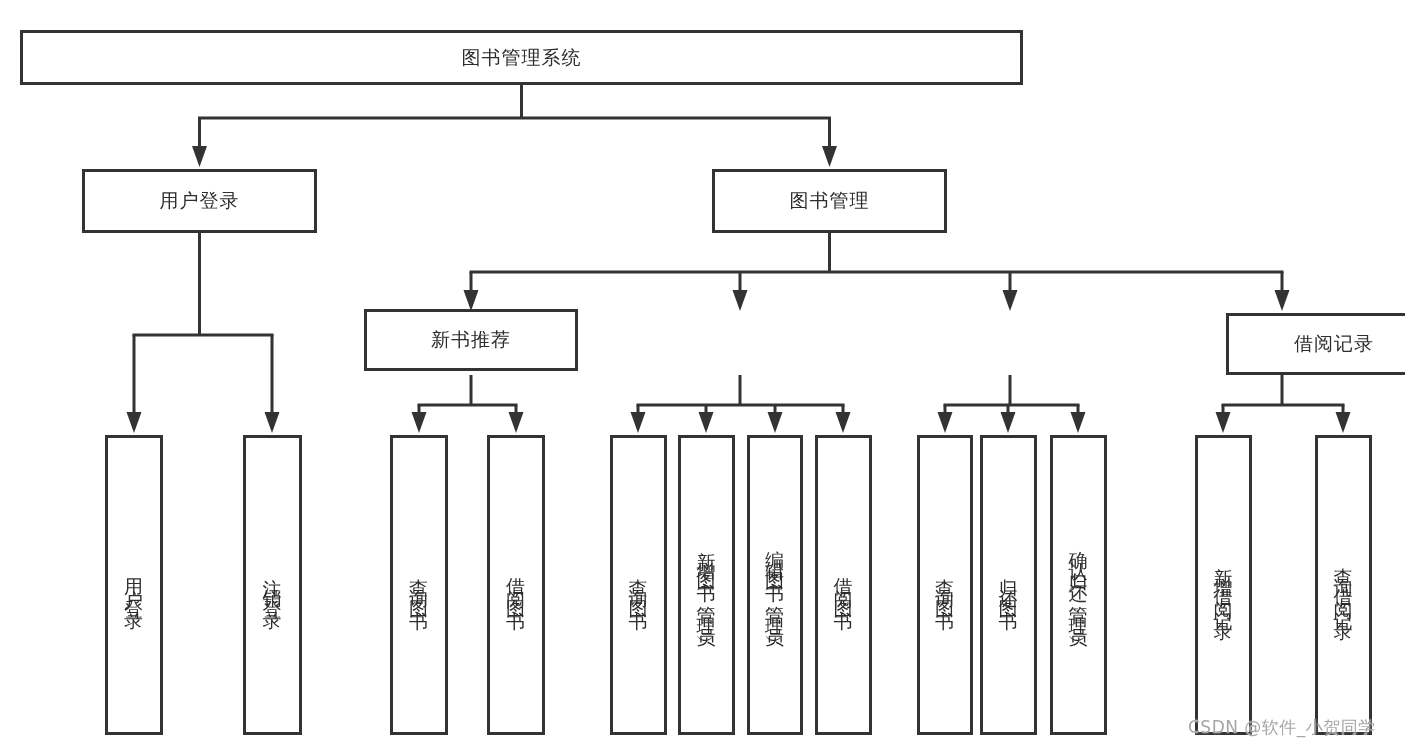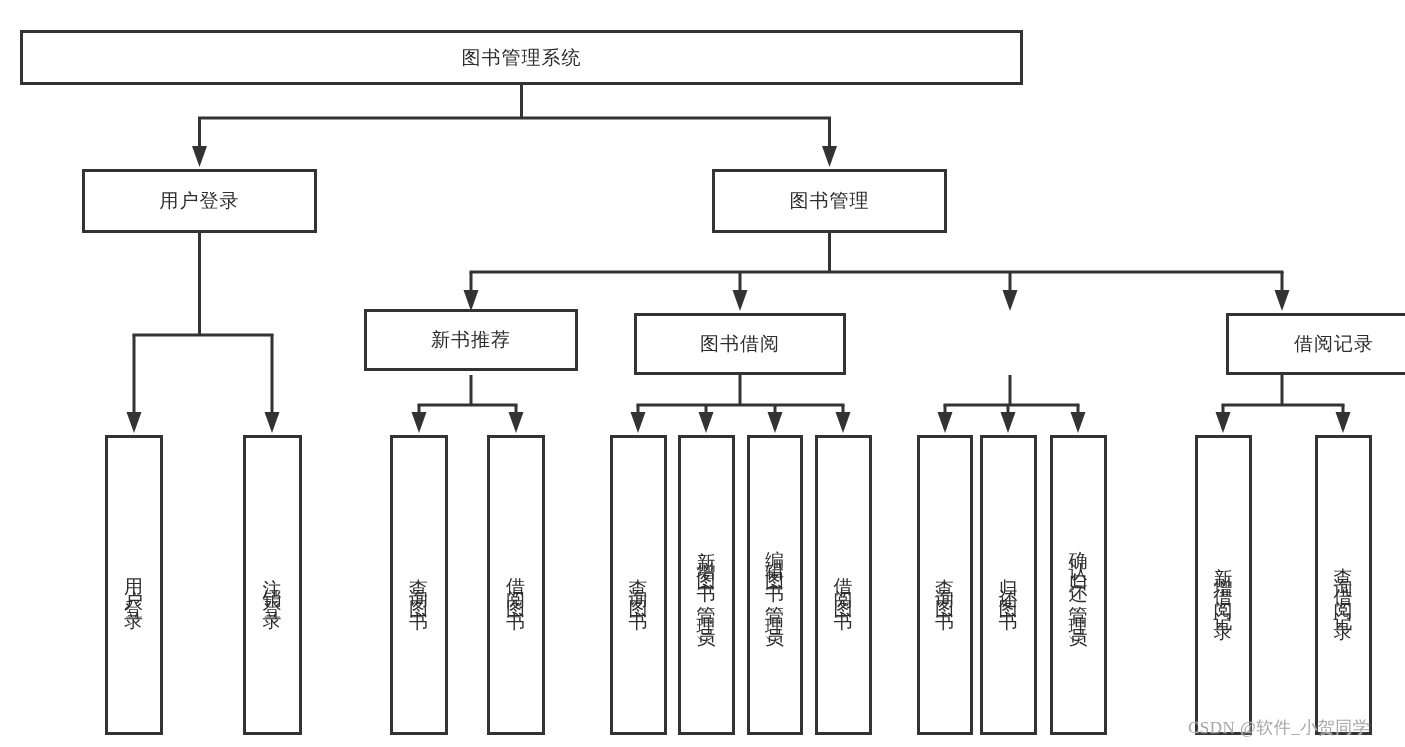--- a/index.html
+++ b/index.html
@@ -46,21 +46,20 @@
   }
   .watermark {
     position: absolute;
     left: 1188px;
     top: 716px;
     font-size: 17px;
     color: #a6a6a6;
     letter-spacing: 0.5px;
     text-shadow: 0 0 2px #ffffff;
     white-space: nowrap;
-    font-family: Liberation Serif, serif;
   }
 </style>
 </head>
 <body>
 
 <div class="canvas">
 
   <svg class="wires" width="1405" height="747" viewBox="0 0 1405 747">
     <g stroke="#333333" stroke-width="3" fill="none">
 
@@ -134,23 +133,20 @@
   <div class="node" style="left:82px; top:169px; width:235px; height:64px;">
     <span>用户登录</span>
   </div>
   <div class="node" style="left:712px; top:169px; width:235px; height:64px;">
     <span>图书管理</span>
   </div>
 
   <div class="node" style="left:364px; top:309px; width:214px; height:62px;">
     <span>新书推荐</span>
   </div>
-  <div class="node" style="left:634px; top:313px; width:212px; height:62px;">
-    <span>图书借阅</span>
-  </div>
   <div class="node" style="left:1226px; top:313px; width:216px; height:62px;">
     <span>借阅记录</span>
   </div>
 
   <div class="vnode" style="left:105px; top:435px; width:58px; height:300px;">
     <span class="vtext">用户登录</span>
   </div>
   <div class="vnode" style="left:243px; top:435px; width:59px; height:300px;">
     <span class="vtext">注销登录</span>
   </div>

